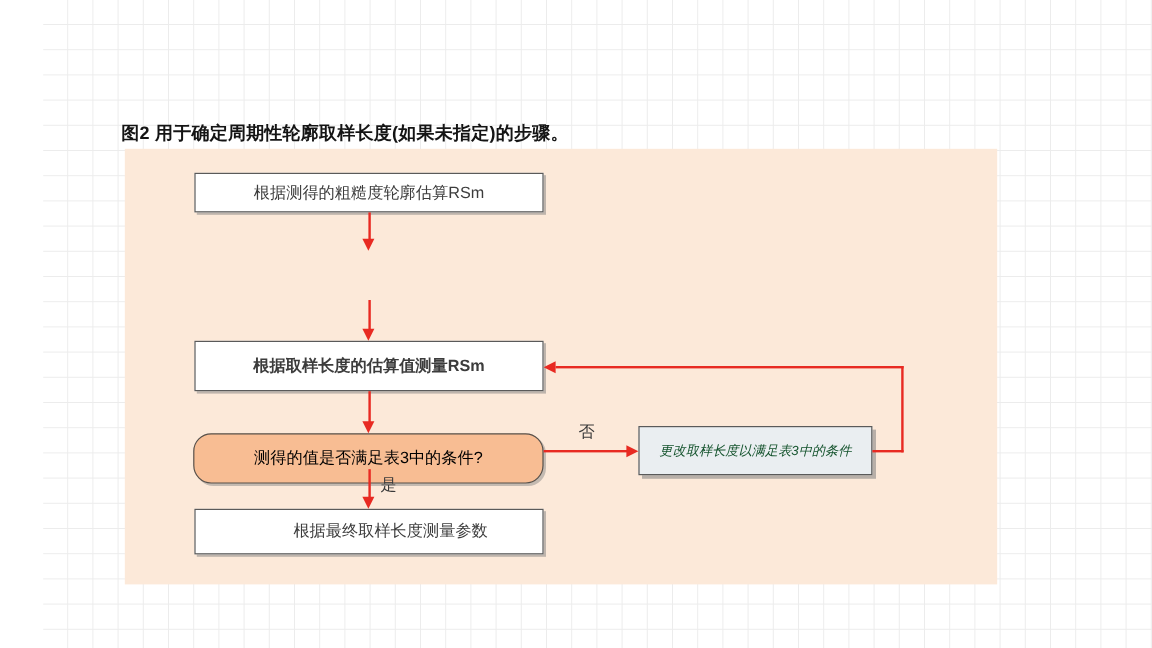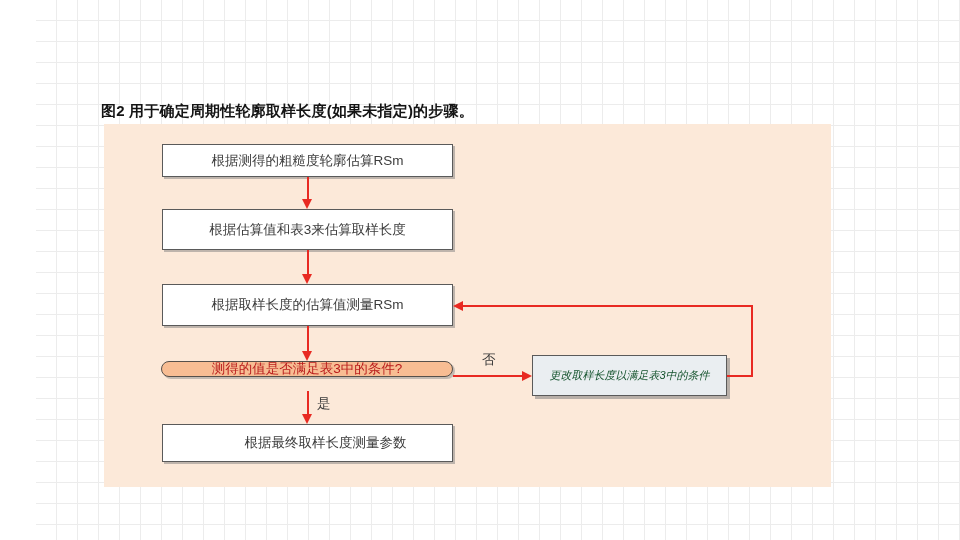--- a/index.html
+++ b/index.html
@@ -33,27 +33,27 @@
     display: flex; align-items: center; justify-content: center;
     font-size: 13.5px; color: #3c3c3c; text-align: right;
     background: #ffffff;
     border: 1.4px solid #5a5a5a;
     box-shadow: 2px 2px 0 rgba(128,128,128,0.5);
     white-space: nowrap;
   }
   .node.proc { left: 126px; width: 291px; }
   .n1 { top: 144px; height: 33px; }
   .n2 { top: 209px; height: 41px; }
-  .n3 { top: 284px; height: 42px; }
+  .n3 { top: 284px; height: 42px; font-weight: bold; }
   .n5 { top: 424px; height: 38px; padding-left: 36px; }
   .decision {
     position: absolute; box-sizing: border-box;
-    left: 125px; top: 361px; width: 292px; height: 16px;
+    left: 125px; top: 361px; width: 292px; height: 42px;
     display: flex; align-items: center; justify-content: center;
-    font-size: 13.5px; color: #b91c1c; white-space: nowrap;
+    font-size: 13.5px; color: #000000; white-space: nowrap;
     background: #f8bd93;
     border: 1.6px solid #57504a;
     border-radius: 15px;
     box-shadow: 2px 2px 0 rgba(128,128,128,0.45);
   }
   .alt-box {
     position: absolute; box-sizing: border-box;
     left: 496px; top: 355px; width: 195px; height: 41px;
     display: flex; align-items: center; justify-content: center;
     font-size: 11px; color: #14532d; white-space: nowrap;
@@ -76,21 +76,20 @@
 </head>
 <body>
 
 <div class="stage">
 
   <div class="fig-caption">图2 用于确定周期性轮廓取样长度(如果未指定)的步骤。</div>
 
   <div class="panel"></div>
 
   <div class="node proc n1">根据测得的粗糙度轮廓估算RSm</div>
-  <div class="node proc n2">根据估算值和表3来估算取样长度</div>
   <div class="node proc n3">根据取样长度的估算值测量RSm</div>
   <div class="decision">测得的值是否满足表3中的条件?</div>
   <div class="node proc n5">根据最终取样长度测量参数</div>
   <div class="alt-box">更改取样长度以满足表3中的条件</div>
 
   <div class="rline" style="left:270.5px; top:177px; width:2px; height:23px;"></div>
   <div class="arrow down" style="left:266px; top:199px;"></div>
 
   <div class="rline" style="left:270.5px; top:250px; width:2px; height:25px;"></div>
   <div class="arrow down" style="left:266px; top:274px;"></div>

